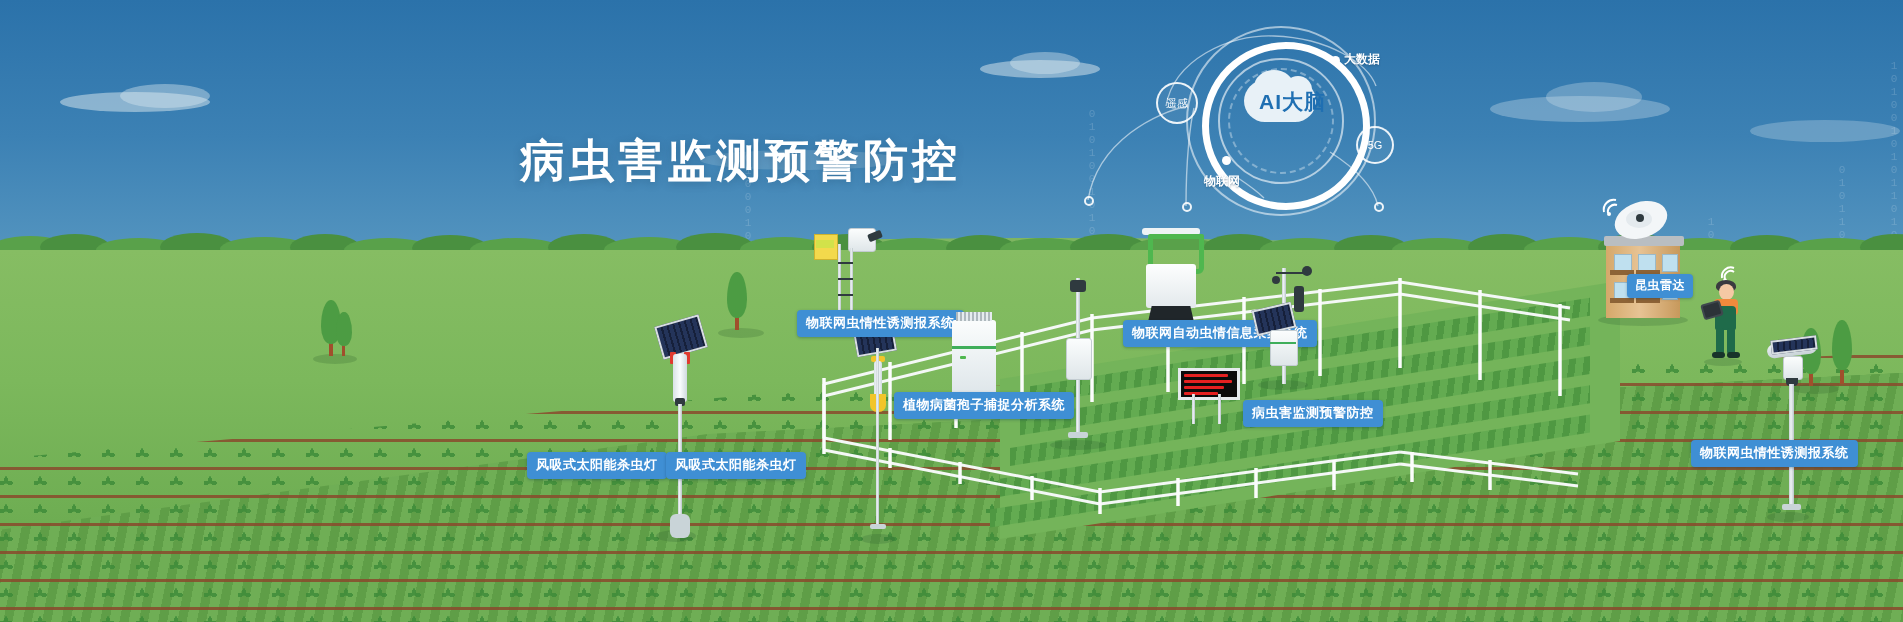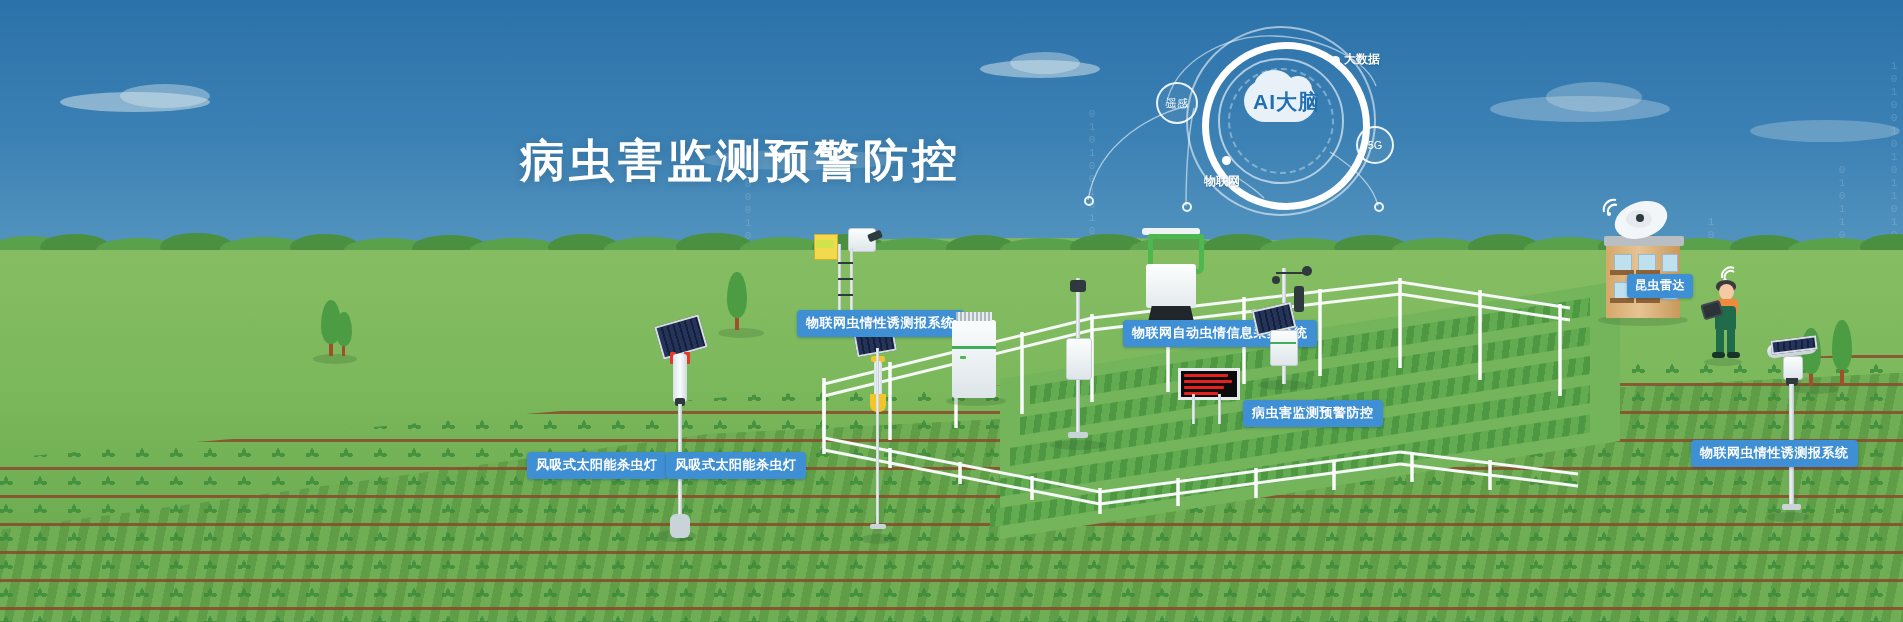--- a/index.html
+++ b/index.html
@@ -176,21 +176,21 @@
     </svg>
 
     <div class="ring" style="left:108px;top:6px;width:186px;height:186px;"></div>
     <div class="ring-thick" style="left:124px;top:22px;width:154px;height:154px;"></div>
     <div class="ring-thin" style="left:140px;top:38px;width:122px;height:122px;border-color:rgba(255,255,255,.6);"></div>
     <div class="ring-thin" style="left:150px;top:48px;width:102px;height:102px;border-color:rgba(255,255,255,.35);border-style:dashed;"></div>
 
     <div class="cloudshape" style="left:166px;top:60px;width:72px;height:42px;border-radius:24px;"></div>
     <div class="cloudshape" style="left:176px;top:50px;width:40px;height:34px;"></div>
     <div class="cloudshape" style="left:206px;top:56px;width:28px;height:28px;"></div>
-    <div class="ai-text" style="left:175px;top:68px;">AI大脑</div>
+    <div class="ai-text" style="left:181px;top:68px;">AI大脑</div>
 
     <div class="pill" style="left:78px;top:62px;width:38px;height:38px;">
       <span>遥感</span>
     </div>
     <div class="pill" style="left:278px;top:106px;width:34px;height:34px;">
       <span>5G</span>
     </div>
 
     <div class="node-dot" style="left:253px;top:36px;"></div>
     <div class="node-label" style="left:266px;top:31px;">大数据</div>
@@ -358,20 +358,21 @@
   </div>
   <div class="tag" style="left:797px;top:310px;">物联网虫情性诱测报系统</div>
 
   <div style="position:absolute;left:946px;top:312px;width:70px;height:96px;">
     <div class="shadow-el" style="left:0px;top:84px;width:60px;height:10px;"></div>
     <div class="cab" style="left:6px;top:8px;width:44px;height:78px;"></div>
     <div class="cab-vent" style="left:10px;top:0px;width:36px;height:9px;"></div>
     <div class="cab-strip" style="left:6px;top:34px;width:44px;height:3px;"></div>
     <div class="dark" style="left:14px;top:44px;width:6px;height:3px;border-radius:1px;background:#4fb74f;"></div>
   </div>
+  <div class="tag" style="left:894px;top:392px;">植物病菌孢子捕捉分析系统</div>
 
   <div style="position:absolute;left:1048px;top:272px;width:70px;height:180px;">
     <div class="shadow-el" style="left:2px;top:168px;width:56px;height:10px;"></div>
     <div class="pole" style="left:28px;top:6px;width:4px;height:160px;"></div>
     <div class="box" style="left:18px;top:66px;width:24px;height:40px;border-radius:3px;"></div>
     <div class="dark" style="left:22px;top:8px;width:16px;height:12px;border-radius:3px;"></div>
     <div class="base" style="left:20px;top:160px;width:20px;height:6px;"></div>
   </div>
 
   <div style="position:absolute;left:1138px;top:228px;width:76px;height:110px;">

